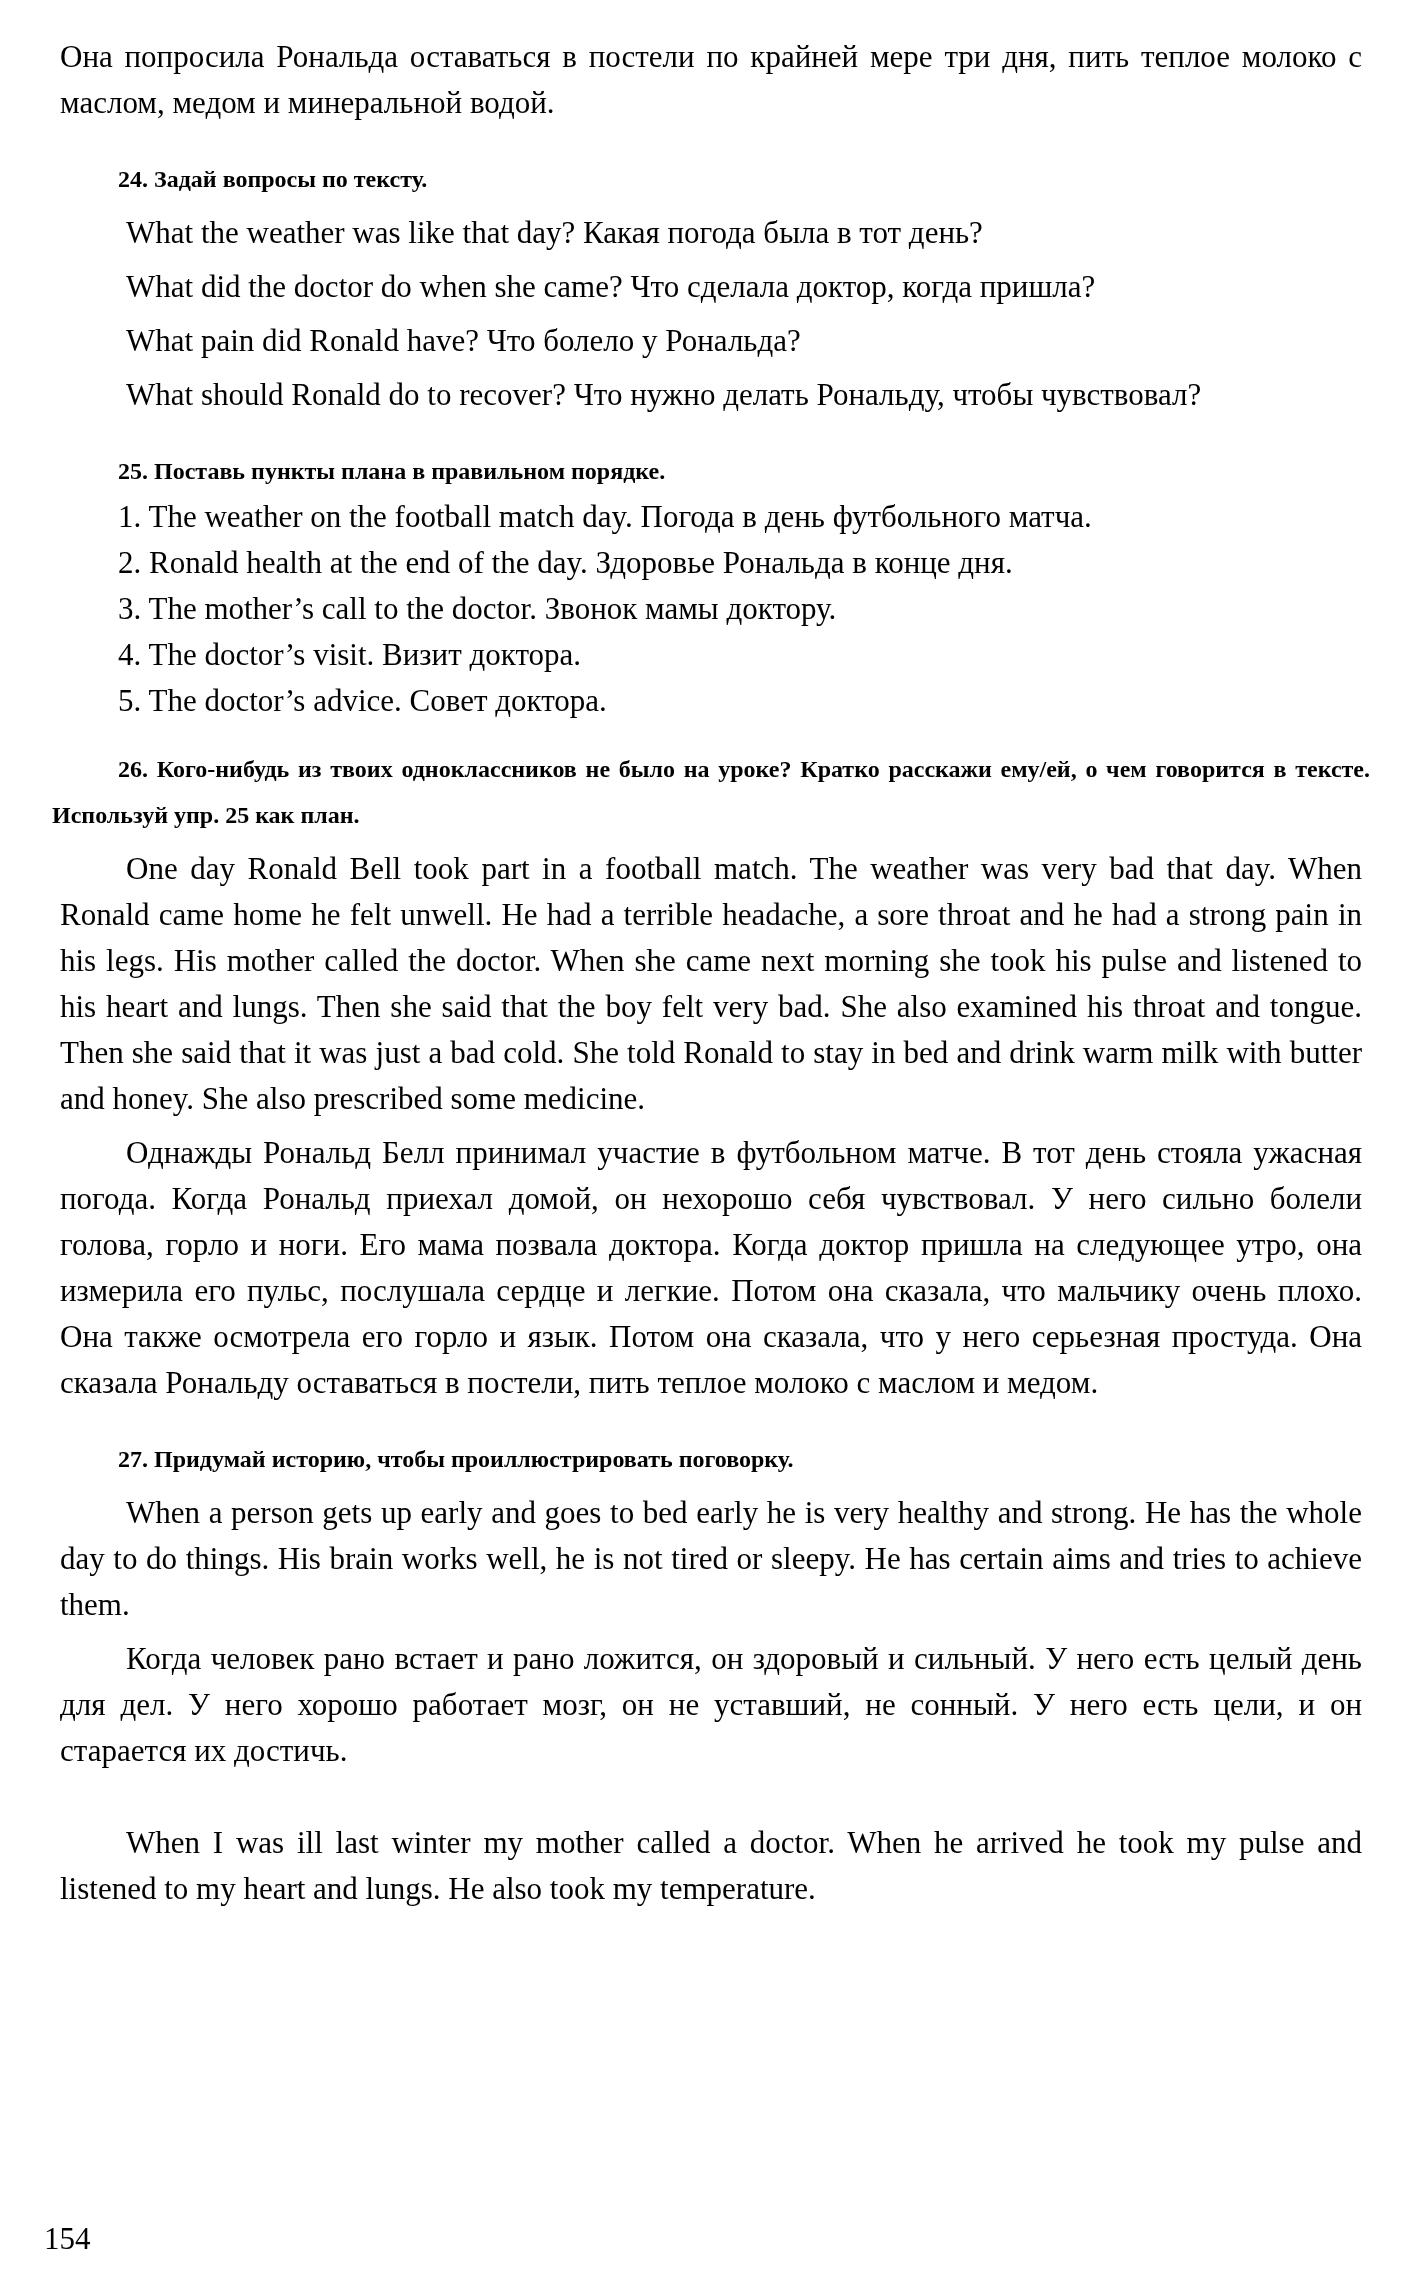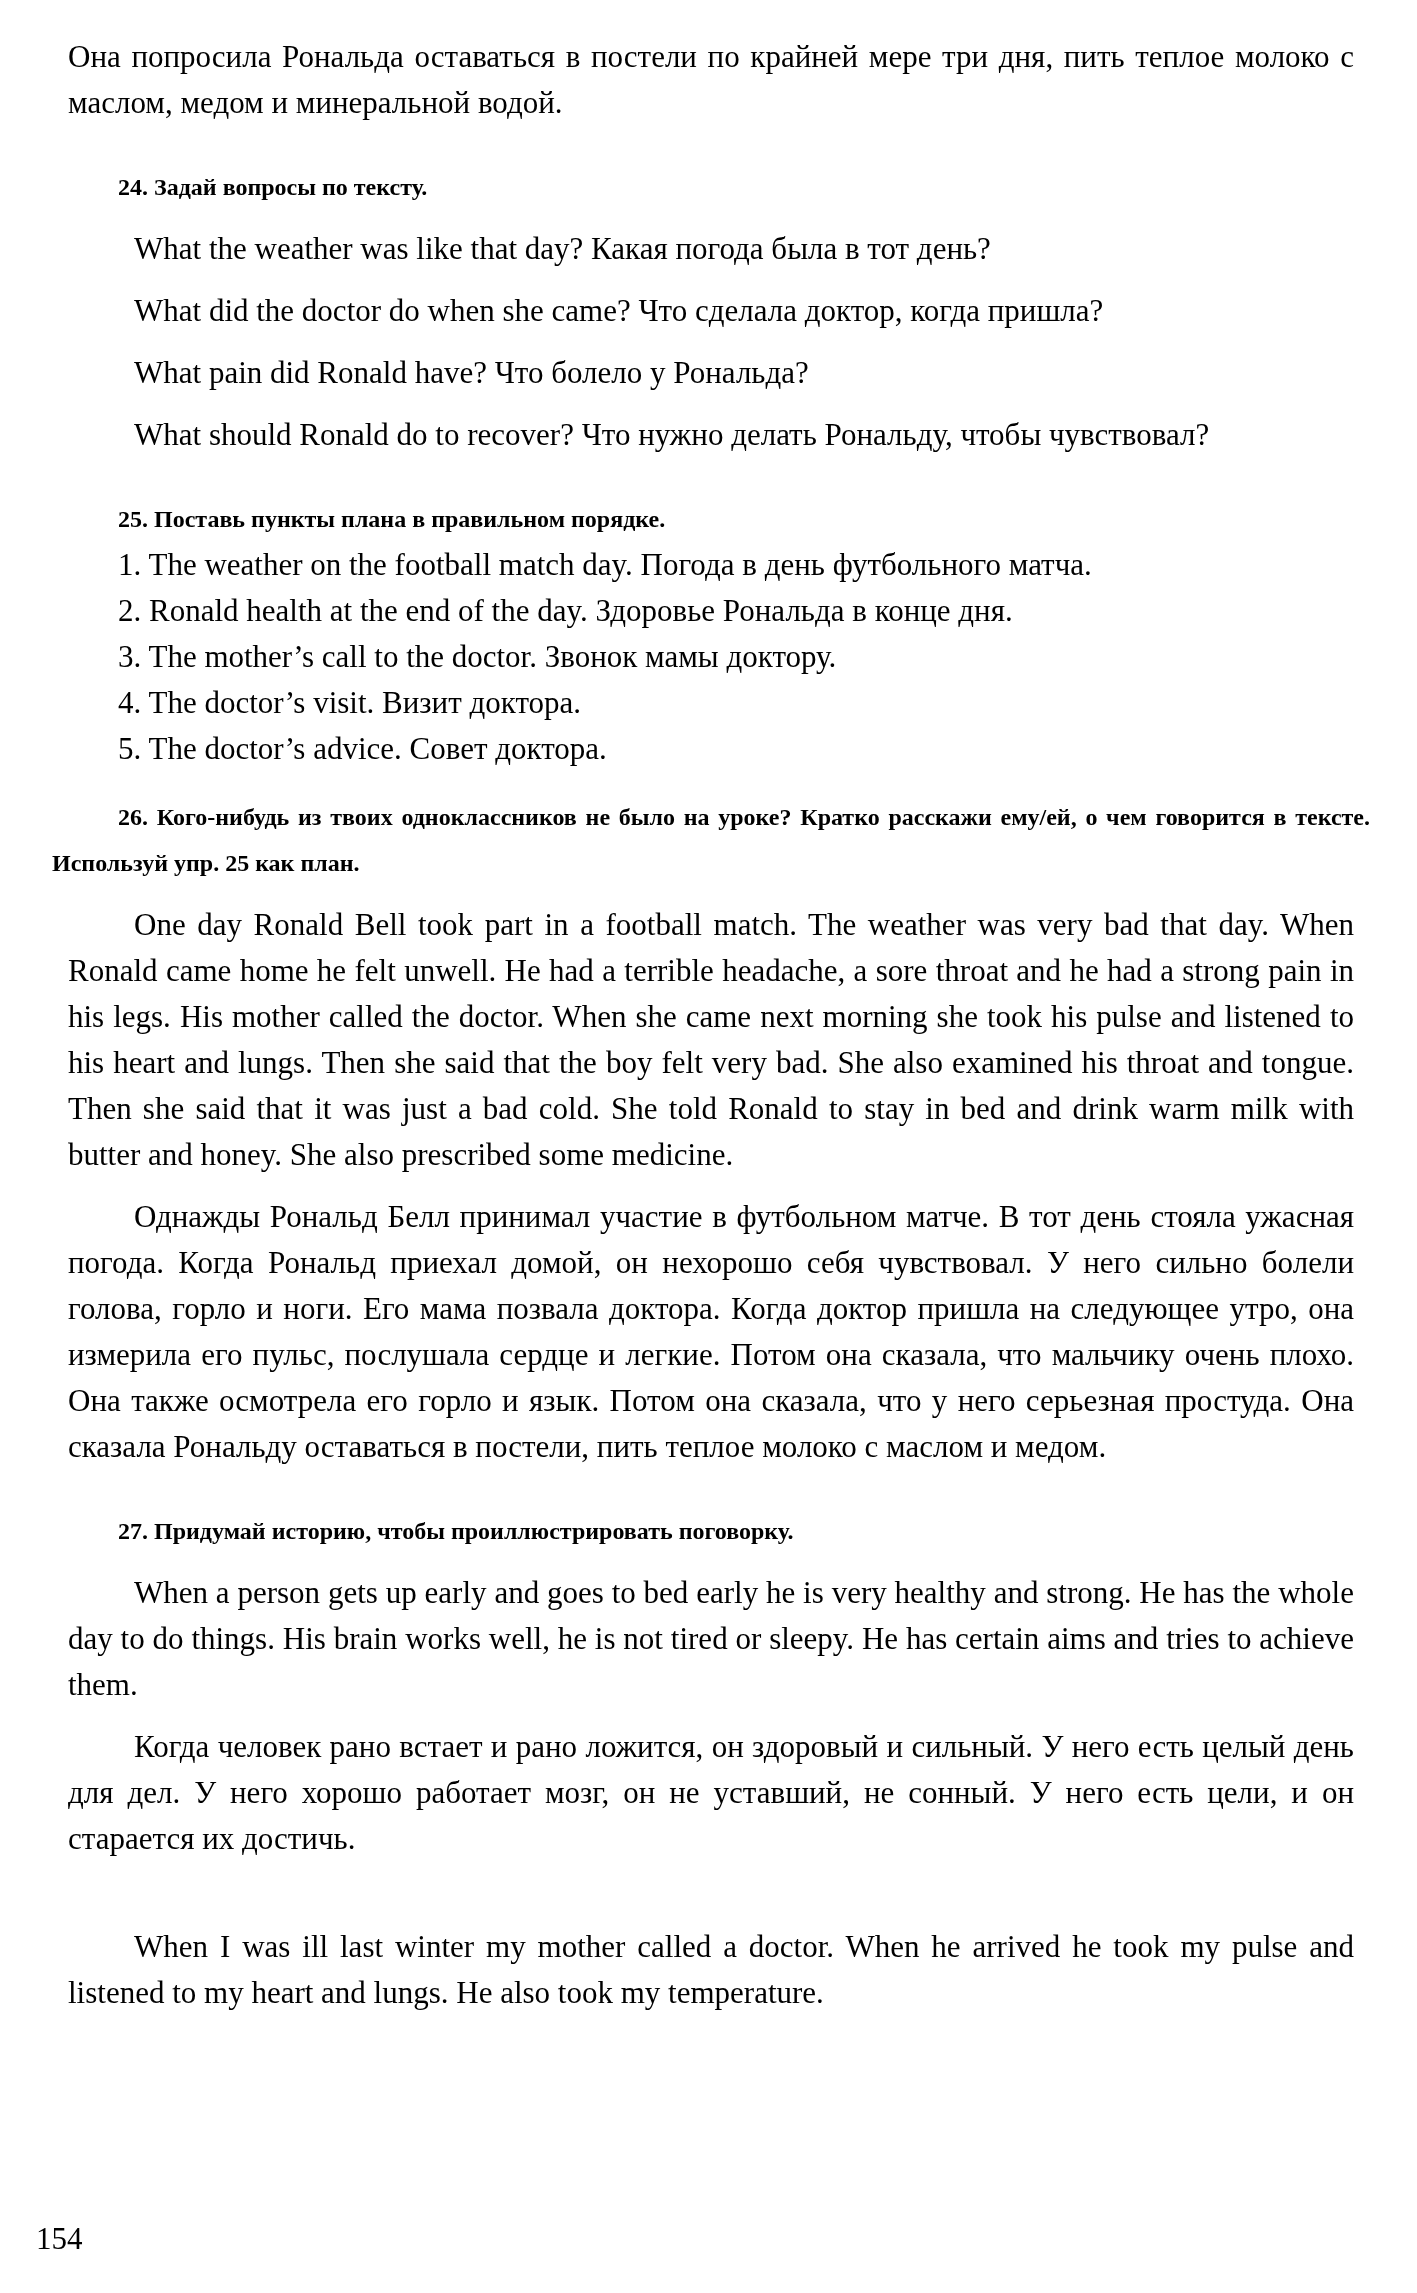--- a/index.html
+++ b/index.html
@@ -5,33 +5,33 @@
   html, body { margin: 0; padding: 0; background: #ffffff; }
   body {
     width: 1417px; height: 2293px; overflow: hidden; position: relative;
     font-family: "Liberation Serif", "DejaVu Serif", serif;
     color: #000;
   }
   .page {
     position: absolute; left: 52px; top: 0; width: 1318px;
   }
   .p {
-    font-size: 31px; line-height: 46px; margin: 16px;
+    font-size: 31px; line-height: 46px; margin: 8px;
     text-align: justify; text-align-last: left;
     font-stretch: condensed;
   }
   .indent { text-indent: 66px; }
   .h {
     font-weight: bold; font-size: 24px; line-height: 46px; margin: 0;
     text-align: justify; text-align-last: left; text-indent: 66px;
   }
   .list-item { padding-left: 66px; font-size: 31px; line-height: 46px; margin: 0; }
   .gap { height: 22px; }
   .page-number {
-    position: absolute; left: 36px; top: 2216px; font-size: 31px; line-height: 46px;
+    position: absolute; left: 44px; top: 2216px; font-size: 31px; line-height: 46px;
   }
 </style>
 </head>
 <body>
 
 <div class="page">
 
   <p class="p" style="margin-top:34px;">Она попросила Рональда оставаться в постели по крайней мере три дня, пить теплое молоко с маслом, медом и минеральной водой.</p>
 
   <div class="gap"></div>

